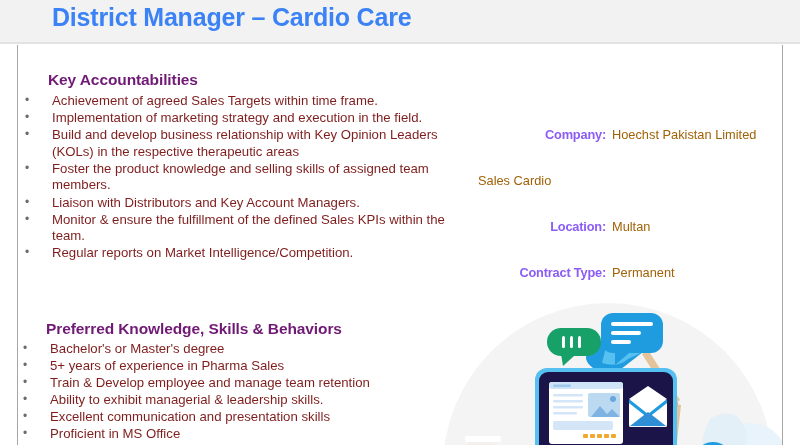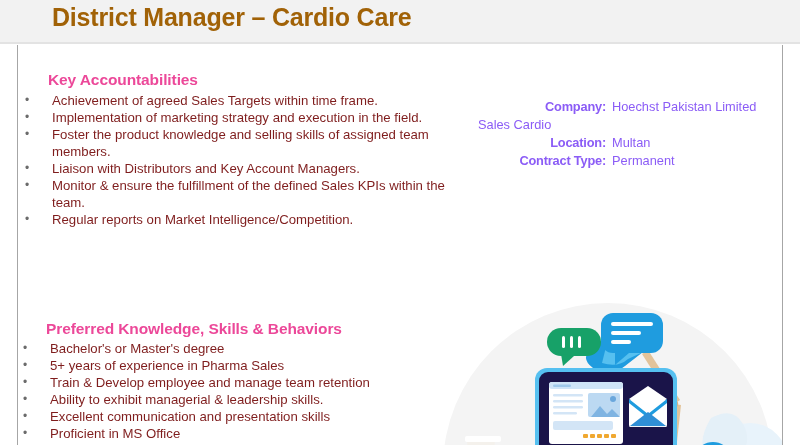--- a/index.html
+++ b/index.html
@@ -11,21 +11,21 @@
   }
   .slide{position:relative;width:800px;height:445px;background:#fff;overflow:hidden;}
 
   
   .header-band{
     position:absolute;left:0;top:0;width:800px;height:42px;
     background:#f2f2f2;
   }
   .header-title{
     position:absolute;left:52px;top:3px;
-    font-size:25px;font-weight:bold;color:#a16207;
+    font-size:25px;font-weight:bold;color:#3b82f6;
     letter-spacing:-0.2px;white-space:nowrap;
   }
   .header-underline{
     position:absolute;left:0;top:42px;width:800px;height:2px;background:#e3e3e3;
   }
 
   
   .card{
     position:absolute;left:17px;top:45px;width:766px;height:400px;
     background:#ffffff;
@@ -40,21 +40,21 @@
   .blob-grey{
     position:absolute;left:425px;top:258px;width:330px;height:330px;
     background:#f4f4f4;border-radius:50%;
   }
   .blob-blue{
     position:absolute;left:692px;top:378px;width:78px;height:78px;
     background:#e8f3fb;border-radius:52% 48% 44% 56% / 56% 50% 50% 44%;
   }
 
   .sec-title{
-    font-size:15.5px;font-weight:bold;color:#ec4899;
+    font-size:15.5px;font-weight:bold;color:#701a75;
     margin:0 0 3px 0;letter-spacing:-0.1px;
   }
   .sec-title.t1{position:absolute;left:30px;top:26px;}
   .sec-title.t2{position:absolute;left:28px;top:275px;}
 
   ul.bullets{
     list-style:none;margin:0;padding:0;
   }
   ul.bullets li{
     position:relative;
@@ -81,21 +81,21 @@
     display:flex;align-items:baseline;
     line-height:17px;margin-bottom:1px;
     font-size:12.8px;
   }
   .info-label{
     width:128px;text-align:right;
     font-weight:bold;color:#8b5cf6;
     padding-right:6px;white-space:nowrap;
     letter-spacing:-0.2px;
   }
-  .info-value{color:#8b5cf6;white-space:nowrap;}
+  .info-value{color:#a16207;white-space:nowrap;margin-top:28px;}
 
   
   .art{position:absolute;left:425px;top:255px;width:340px;height:190px;}
   .art svg{display:block;}
 </style>
 </head>
 <body>
 
 <div class="slide">
 
@@ -107,20 +107,21 @@
     <div class="card-inner">
 
       <div class="blob-grey"></div>
       <div class="blob-blue"></div>
 
       <div class="sec-title t1">Key Accountabilities</div>
 
       <ul class="bullets list1">
         <li>Achievement of agreed Sales Targets within time frame.</li>
         <li>Implementation of marketing strategy and execution in the field.</li>
+        <li>Build and develop business relationship with Key Opinion Leaders (KOLs) in the respective therapeutic areas</li>
         <li>Foster the product knowledge and selling skills of assigned team members.</li>
         <li>Liaison with Distributors and Key Account Managers.</li>
         <li>Monitor &amp; ensure the fulfillment of the defined Sales KPIs within the team.</li>
         <li>Regular reports on Market Intelligence/Competition.</li>
       </ul>
 
       <div class="sec-title t2">Preferred Knowledge, Skills &amp; Behaviors</div>
 
       <ul class="bullets list2">
         <li>Bachelor's or Master's degree</li>

